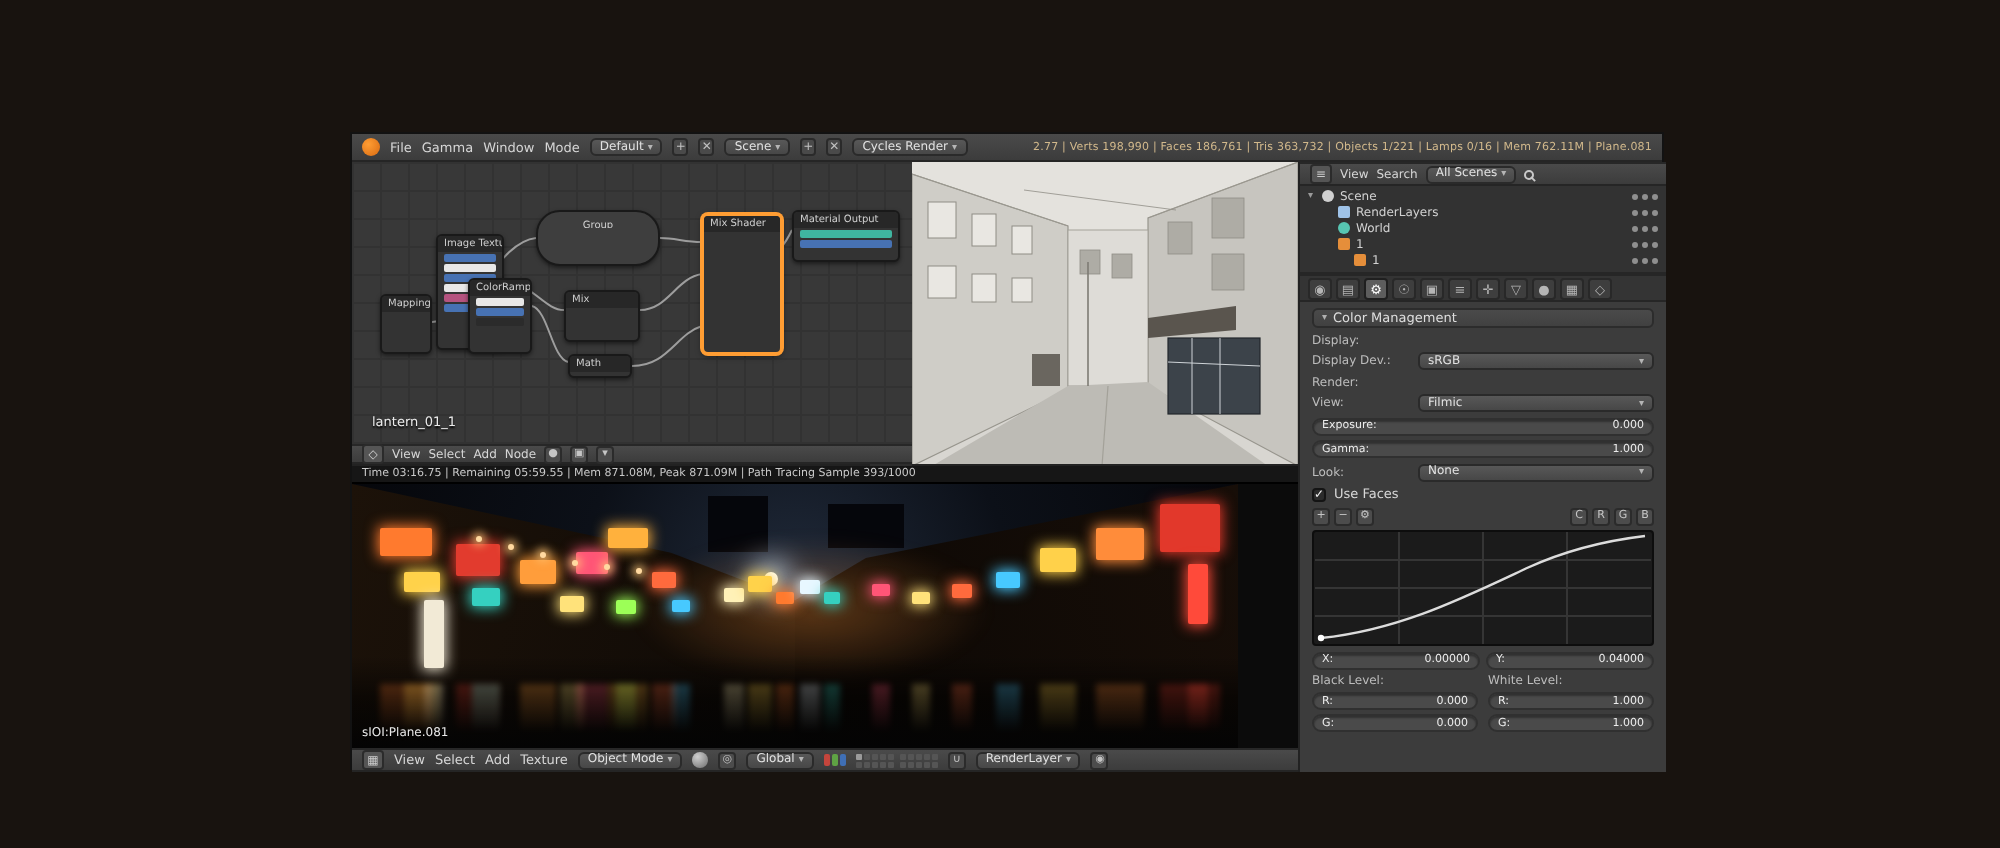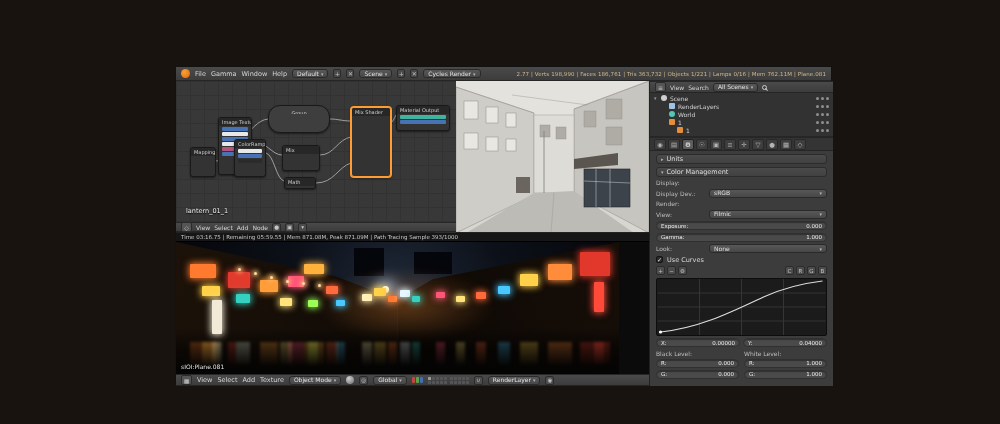--- a/index.html
+++ b/index.html
@@ -136,21 +136,21 @@
 <body>
 
 <div class="stage">
   <div class="app">
 
     <header class="strip infobar">
       <span class="logo"></span>
       <span class="menu">File</span>
       <span class="menu">Gamma</span>
       <span class="menu">Window</span>
-      <span class="menu">Help</span>
+      <span class="menu">Mode</span>
       <span class="btn">
         <span>Default</span>
         <span class="arr">▾</span>
       </span>
       <span class="mini">+</span>
       <span class="mini">✕</span>
       <span class="btn">
         <span>Scene</span>
         <span class="arr">▾</span>
       </span>
@@ -335,24 +335,20 @@
           <span class="ptab">≡</span>
           <span class="ptab">✛</span>
           <span class="ptab">▽</span>
           <span class="ptab">●</span>
           <span class="ptab">▦</span>
           <span class="ptab">◇</span>
         </div>
 
       <div class="pbody">
         <div class="section">
-          <span class="tri">▸</span>
-          <span>Units</span>
-        </div>
-        <div class="section">
           <span class="tri">▾</span>
           <span>Color Management</span>
         </div>
 
         <div class="plabel">Display:</div>
         <div class="prow">
           <span class="plabel sm">Display Dev.:</span>
           <span class="btn flex1">
             <span>sRGB</span>
             <span class="arr">▾</span>
@@ -378,21 +374,21 @@
         <div class="prow">
           <span class="plabel sm">Look:</span>
           <span class="btn flex1">
             <span>None</span>
             <span class="arr">▾</span>
           </span>
         </div>
 
         <div class="prow chk">
           <span class="cb">✓</span>
-          <span>Use Curves</span>
+          <span>Use Faces</span>
         </div>
 
         <div class="curvebar">
           <span class="tbtn">+</span>
           <span class="tbtn">−</span>
           <span class="tbtn">⚙</span>
           <span class="sp"></span>
           <span class="tbtn on">C</span>
           <span class="tbtn">R</span>
           <span class="tbtn">G</span>

